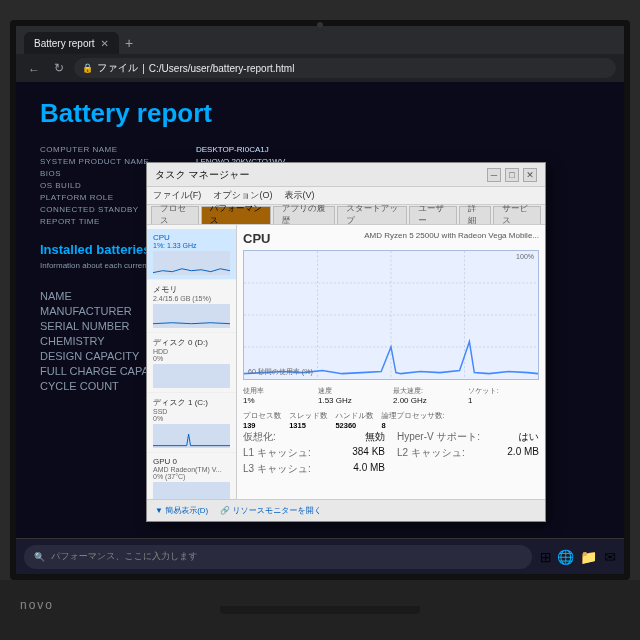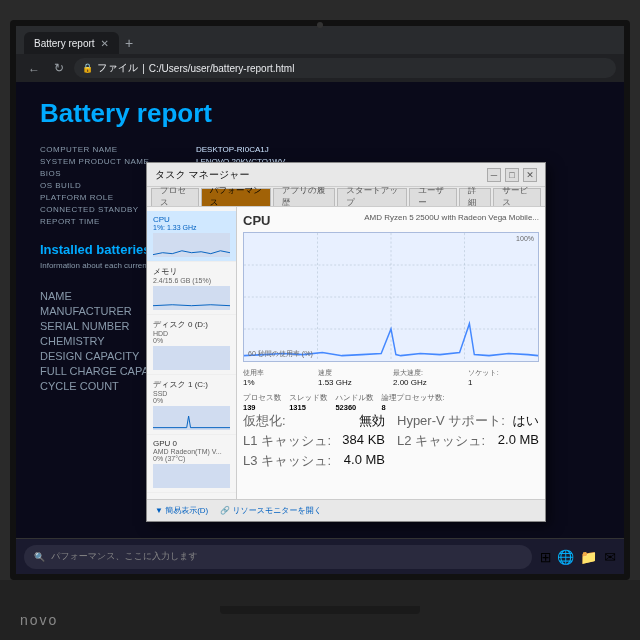--- a/index.html
+++ b/index.html
@@ -429,21 +429,21 @@
     .stat-item .stat-value {
       color: #111;
       font-weight: 500;
       font-size: 8px;
     }
 
     .cpu-details-grid {
       display: grid;
       grid-template-columns: 1fr 1fr;
       gap: 2px 12px;
-      font-size: 13px;
+      font-size: 10px;
     }
 
     .detail-row {
       display: flex;
       justify-content: space-between;
     }
 
     .detail-label { color: #666; }
     .detail-value { color: #111; font-weight: 500; }
 
@@ -475,24 +475,24 @@
 
     .laptop-hinge {
       width: 200px;
       height: 8px;
       background: #1a1a1a;
       border-radius: 0 0 4px 4px;
     }
 
     .brand-label {
       position: absolute;
-      bottom: 12px;
+      bottom: 28px;
       left: 20px;
       color: #888;
-      font-size: 14px;
+      font-size: 12px;
       letter-spacing: 2px;
     }
   </style>
 </head>
 <body>
 
 <div class="laptop-outer">
   <div class="screen-bezel">
     <div class="camera-dot"></div>
     <div class="screen">
@@ -594,20 +594,25 @@
 
         <div class="task-manager">
           <div class="tm-titlebar">
             <span class="tm-title">タスク マネージャー</span>
             <div class="tm-controls">
               <div class="tm-control">─</div>
               <div class="tm-control">□</div>
               <div class="tm-control">✕</div>
             </div>
           </div>
+          <div class="tm-menubar">
+            <span>ファイル(F)</span>
+            <span>オプション(O)</span>
+            <span>表示(V)</span>
+          </div>
           <div class="tm-tabs">
             <div class="tm-tab">プロセス</div>
             <div class="tm-tab active">パフォーマンス</div>
             <div class="tm-tab">アプリの履歴</div>
             <div class="tm-tab">スタートアップ</div>
             <div class="tm-tab">ユーザー</div>
             <div class="tm-tab">詳細</div>
             <div class="tm-tab">サービス</div>
           </div>
 

